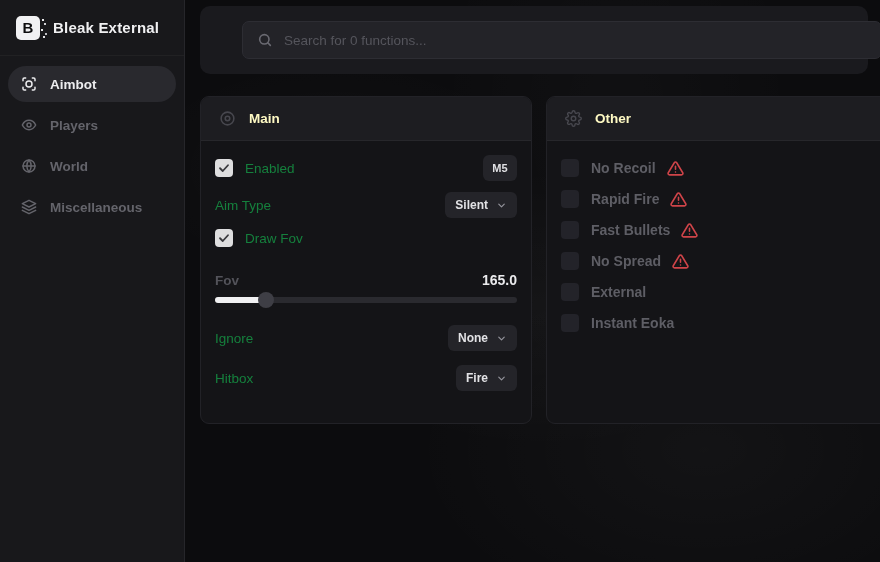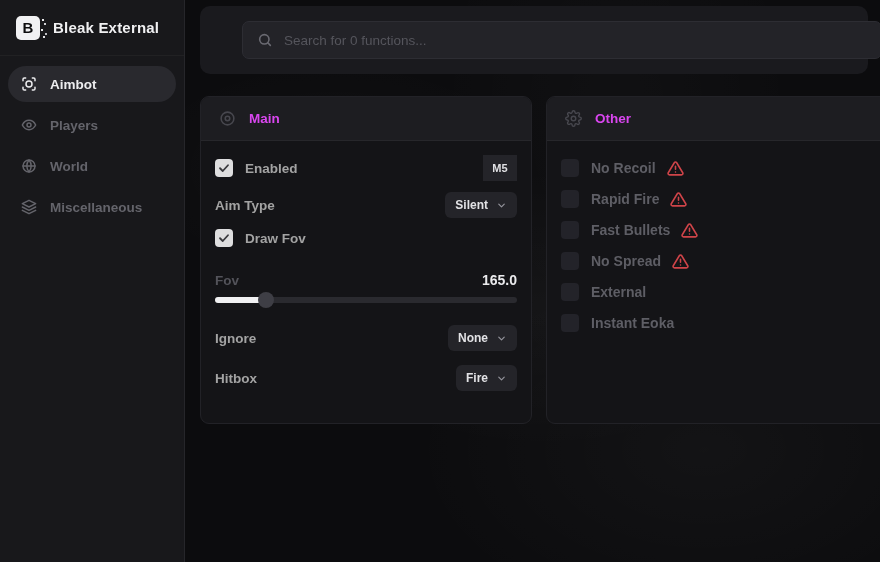--- a/index.html
+++ b/index.html
@@ -85,41 +85,41 @@
     overflow:hidden;
   }
   .panel-main { left:15px; width:332px; }
   .panel-other { left:361px; right:-10px; }
   .panel-header {
     height:44px; background:#1d1d21;
     border-bottom:1px solid #27272b;
     display:flex; align-items:center; gap:13px; padding:0 18px;
   }
   .panel-header .hdr-icon { color:#47474e; display:flex; }
-  .panel-title { font-size:13.5px; font-weight:700; color:#d946ef; }
+  .panel-title { font-size:13.5px; font-weight:700; color:#fef9c3; }
   .panel-body { padding:0 14px; }
 
   .row { display:flex; align-items:center; }
   .row .spacer { flex:1; }
-  .row-label { font-size:13.5px; font-weight:700; color:#a3a3a3; }
+  .row-label { font-size:13.5px; font-weight:400; color:#15803d; }
   .row-label.dim { color:#53535a; font-weight:600; }
 
   .checkbox {
     width:18px; height:18px; border-radius:4px; flex-shrink:0;
     display:flex; align-items:center; justify-content:center;
     cursor:pointer;
   }
   .checkbox.checked { background:#dededf; }
   .checkbox.checked svg { display:block; }
   .checkbox.unchecked { background:#232329; }
   .cb-label { margin-left:12px; }
 
   .keybind {
     height:26px; min-width:34px; padding:0 9px;
-    background:#242429; border-radius:0;
+    background:#242429; border-radius:6px;
     display:flex; align-items:center; justify-content:center;
     font-size:11px; font-weight:700; color:#e0e0e3; cursor:pointer;
   }
   .dropdown {
     height:26px; padding:0 10px;
     background:#242429; border-radius:6px;
     display:flex; align-items:center; gap:8px;
     font-size:12px; font-weight:600; color:#e2e2e5; cursor:pointer;
   }
   .dropdown .chev { color:#93939b; display:flex; }

